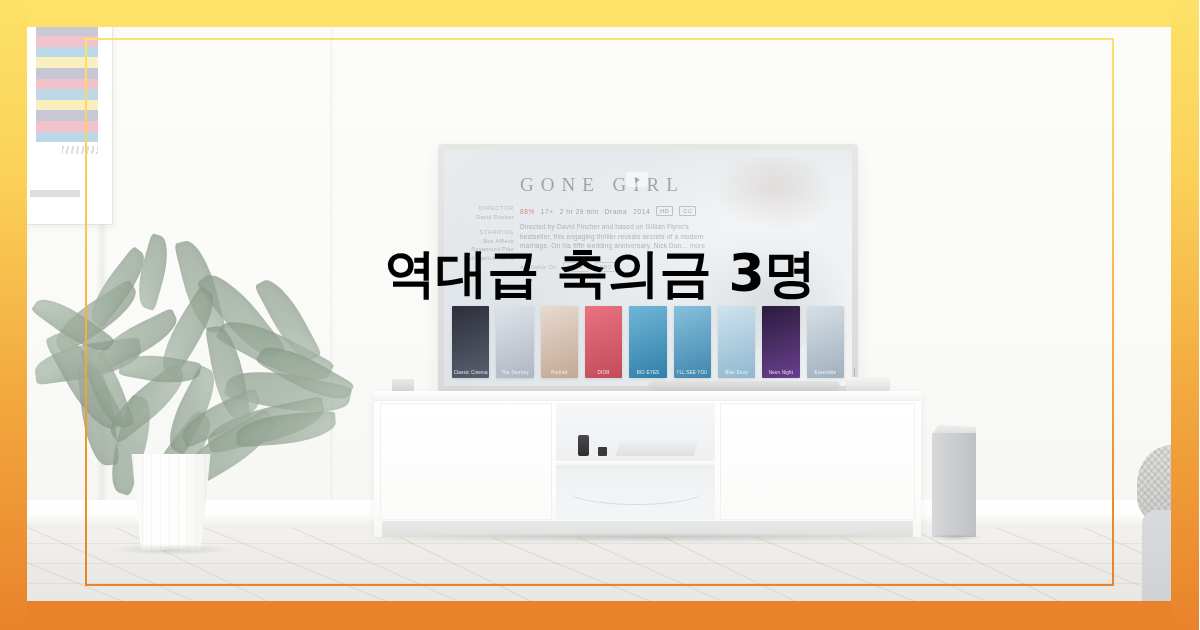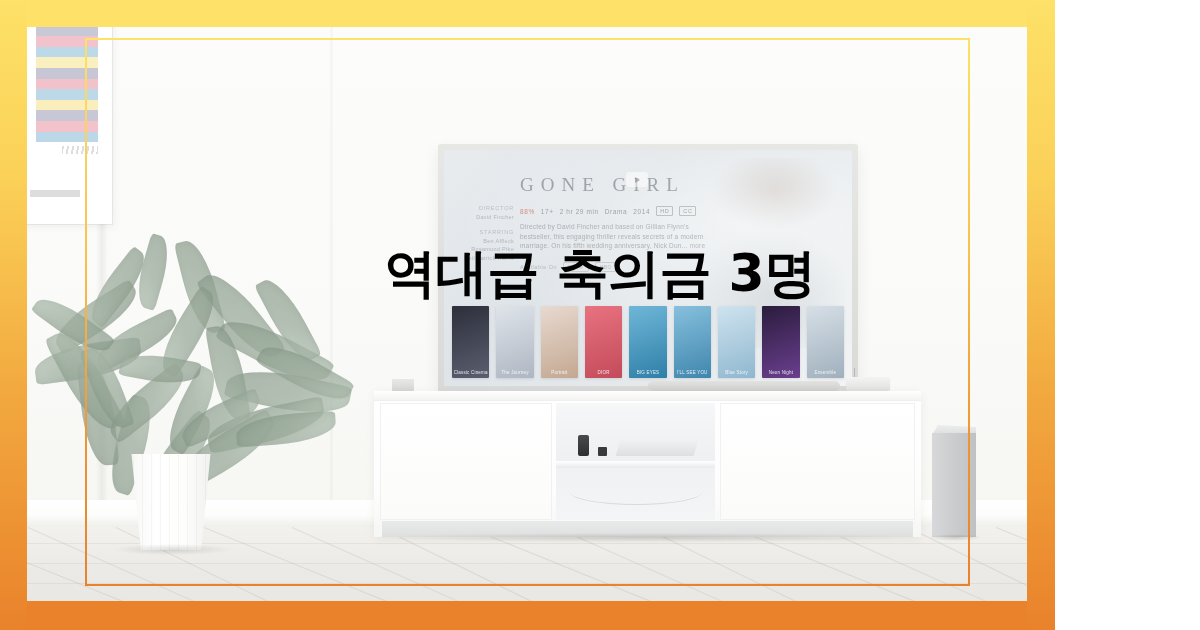--- a/index.html
+++ b/index.html
@@ -7,21 +7,21 @@
   html, body {
     width: 1200px;
     height: 630px;
     overflow: hidden;
     background: #ffffff;
     font-family: "Liberation Sans", sans-serif;
   }
 
   #canvas {
     position: relative;
-    width: 1055px;
+    width: 1199px;
     height: 630px;
     overflow: hidden;
     background: #fbfbfa;
   }
 
   
   .photo {
     position: absolute;
     inset: 0;
     overflow: hidden;

